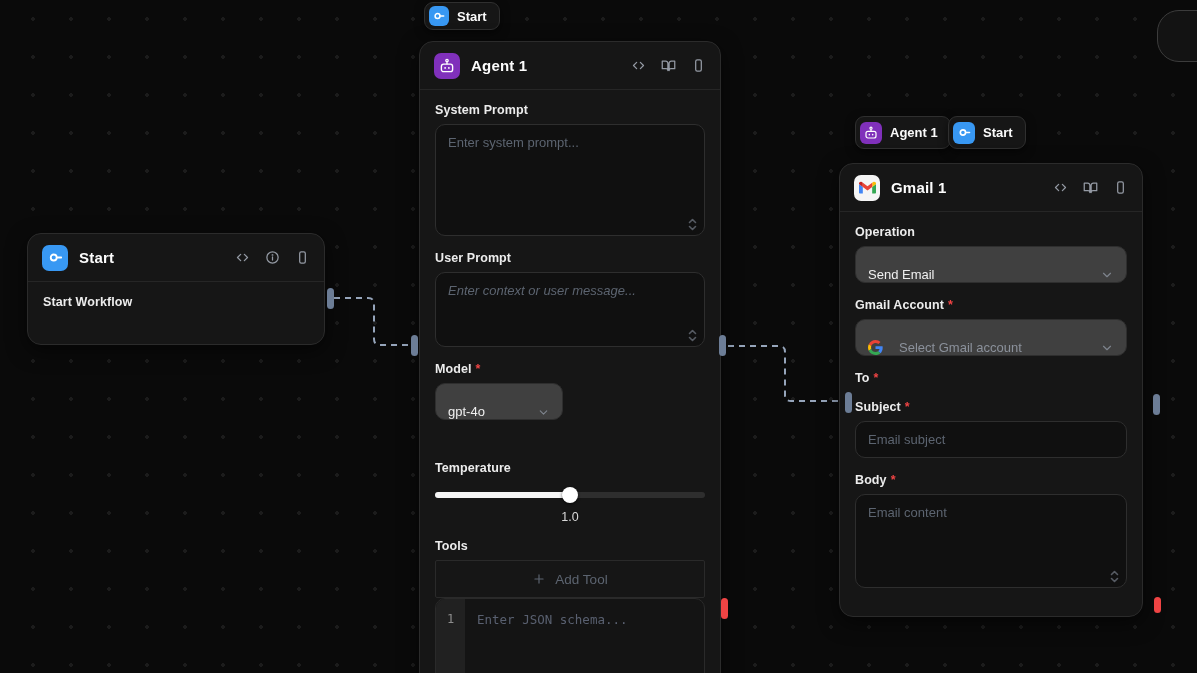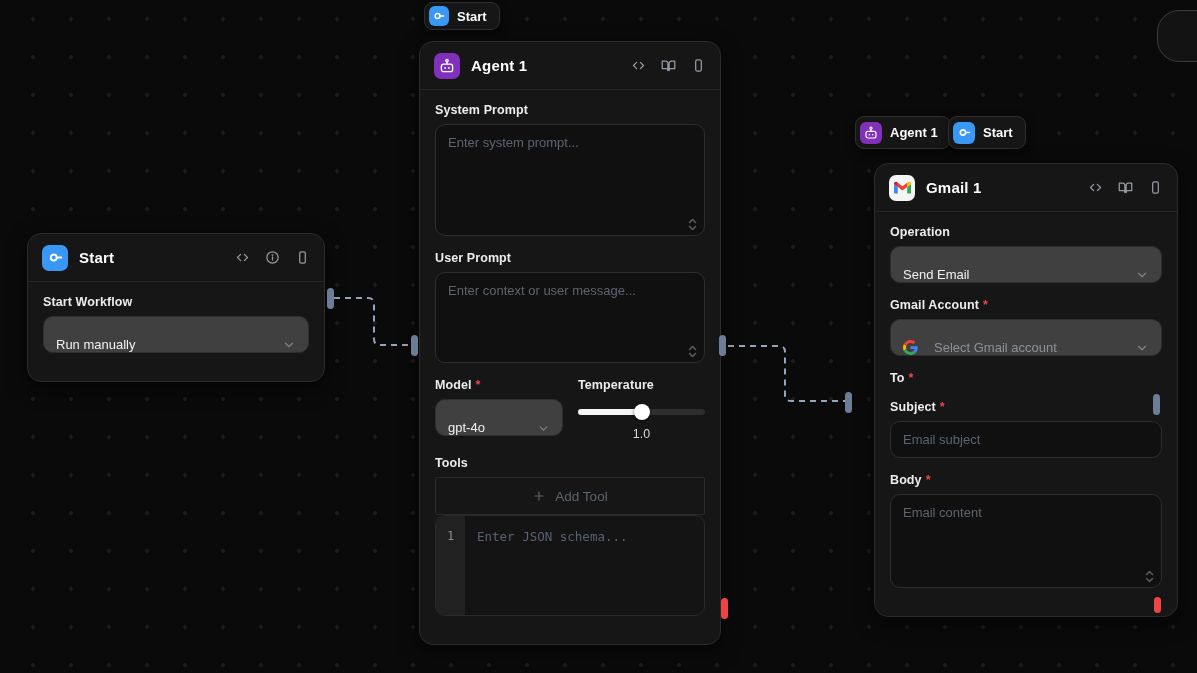--- a/index.html
+++ b/index.html
@@ -52,23 +52,23 @@
   .textarea-wrap { position:relative; }
   textarea.ta {
     width:100%; background:#101010; border:1px solid #2e2e2e; border-radius:10px;
     padding:10px 12px; font-size:13px; color:#f0f0f0; resize:none; outline:none; display:block;
     font-family:"Liberation Sans", sans-serif;
   }
   input::placeholder, textarea::placeholder { color:#5c6470; opacity:1; }
   .grip { position:absolute; right:7px; bottom:5px; color:#565b63; cursor:ns-resize; line-height:0; }
   .section { margin-top:15px; }
   
-  .mt-row { display:flex; margin-top:15px; gap:15px; }
+  .mt-row { display:flex; margin-top:15px; gap:15px;flex-direction:column; }
   .mt-model { width:128px; flex:0 0 auto; }
-  .mt-temp { flex:1; }
+  .mt-temp { flex:1;margin-top:26px; }
   .slider { position:relative; height:16px; margin-top:12px; cursor:pointer; }
   .slider-track { position:absolute; top:5px; left:0; right:0; height:6px; border-radius:3px; background:#2e2e2e; }
   .slider-fill { position:absolute; top:5px; left:0; height:6px; border-radius:3px; background:#f5f5f5; }
   .slider-knob {
     position:absolute; top:0; width:16px; height:16px; border-radius:50%; background:#ffffff;
     transform:translateX(-50%); box-shadow:0 1px 3px rgba(0,0,0,.6); cursor:grab;
   }
   .slider-value { text-align:center; margin-top:7px; font-size:12.5px; color:#d9d9d9; }
   .add-tool {
     height:38px; border:1px solid #2a2a2a; border-radius:2px; background:#161616;
@@ -177,28 +177,20 @@
           </span>
         <span class="hbtn">
             <svg width="15" height="15" viewBox="0 0 24 24" fill="none" stroke="currentColor" stroke-width="2">
               <rect x="7.5" y="3" width="9" height="18" rx="2.5"></rect>
             </svg>
           </span>
       </span>
     </div>
     <div class="node-body">
       <div class="field-label">Start Workflow</div>
-      <div class="select-box">
-        <span class="select-value">Run manually</span>
-        <span class="chev">
-            <svg width="14" height="14" viewBox="0 0 24 24" fill="none" stroke="currentColor" stroke-width="2" stroke-linecap="round" stroke-linejoin="round">
-              <path d="m6 9 6 6 6-6"></path>
-            </svg>
-          </span>
-      </div>
     </div>
   </div>
 
   <div class="node" style="left:419px; top:41px; width:302px;">
     <div class="node-header">
       <span class="node-icon icon-purple">
         <svg width="18" height="18" viewBox="0 0 24 24">
             <rect x="4.5" y="9.5" width="15" height="10" rx="3" fill="none" stroke="#fff" stroke-width="1.8"></rect>
             <circle cx="9.5" cy="14.5" r="1.2" fill="#fff"></circle>
             <circle cx="14.5" cy="14.5" r="1.2" fill="#fff"></circle>
@@ -231,21 +223,21 @@
       <div class="textarea-wrap">
         <textarea class="ta" style="height: 112px;" placeholder="Enter system prompt..."></textarea>
         <span class="grip"><svg width="11" height="13" viewBox="0 0 11 13" fill="none" stroke="currentColor" stroke-width="1.6" stroke-linecap="round" stroke-linejoin="round">
               <path d="m2.5 4.5 3-3 3 3"></path>
               <path d="m2.5 8.5 3 3 3-3"></path>
             </svg></span>
       </div>
 
       <div class="field-label section">User Prompt</div>
       <div class="textarea-wrap">
-        <textarea class="ta" style="height: 91px;" placeholder="Enter context or user message..."></textarea>
+        <textarea class="ta" style="height: 75px; font-style: italic;" placeholder="Enter context or user message..."></textarea>
         <span class="grip"><svg width="11" height="13" viewBox="0 0 11 13" fill="none" stroke="currentColor" stroke-width="1.6" stroke-linecap="round" stroke-linejoin="round">
               <path d="m2.5 4.5 3-3 3 3"></path>
               <path d="m2.5 8.5 3 3 3-3"></path>
             </svg></span>
       </div>
 
       <div class="mt-row">
         <div class="mt-model">
           <div class="field-label"><span>Model</span><span class="req">*</span></div>
           <div class="select-box">
@@ -278,21 +270,21 @@
         <span>Add Tool</span>
       </div>
 
       <div class="code-editor">
         <div class="code-gutter">1</div>
         <div class="code-area">Enter JSON schema...</div>
       </div>
     </div>
   </div>
 
-  <div class="node" style="left:874px; top:163px; width:304px;">
+  <div class="node" style="left:839px; top:163px; width:304px;">
     <div class="node-header">
       <span class="node-icon icon-white">
         <svg width="17" height="17" viewBox="0 0 24 24">
           <path fill="#4285F4" d="M1.6 20.5h3.8v-9.3L0 7.1v11.8c0 .9.7 1.6 1.6 1.6z"></path>
           <path fill="#34A853" d="M18.6 20.5h3.8c.9 0 1.6-.7 1.6-1.6V7.1l-5.4 4.1z"></path>
           <path fill="#FBBC04" d="M18.6 5.4v5.8l5.4-4.1v-.9c0-2-2.3-3.2-3.9-2z"></path>
           <path fill="#C5221F" d="M0 7.2v-1c0-2 2.3-3.2 3.9-2l1.5 1.2v5.8z"></path>
           <path fill="#EA4335" d="M5.4 11.2v-6L12 10.2l6.6-5v6L12 16.2z"></path>
         </svg>
       </span>

